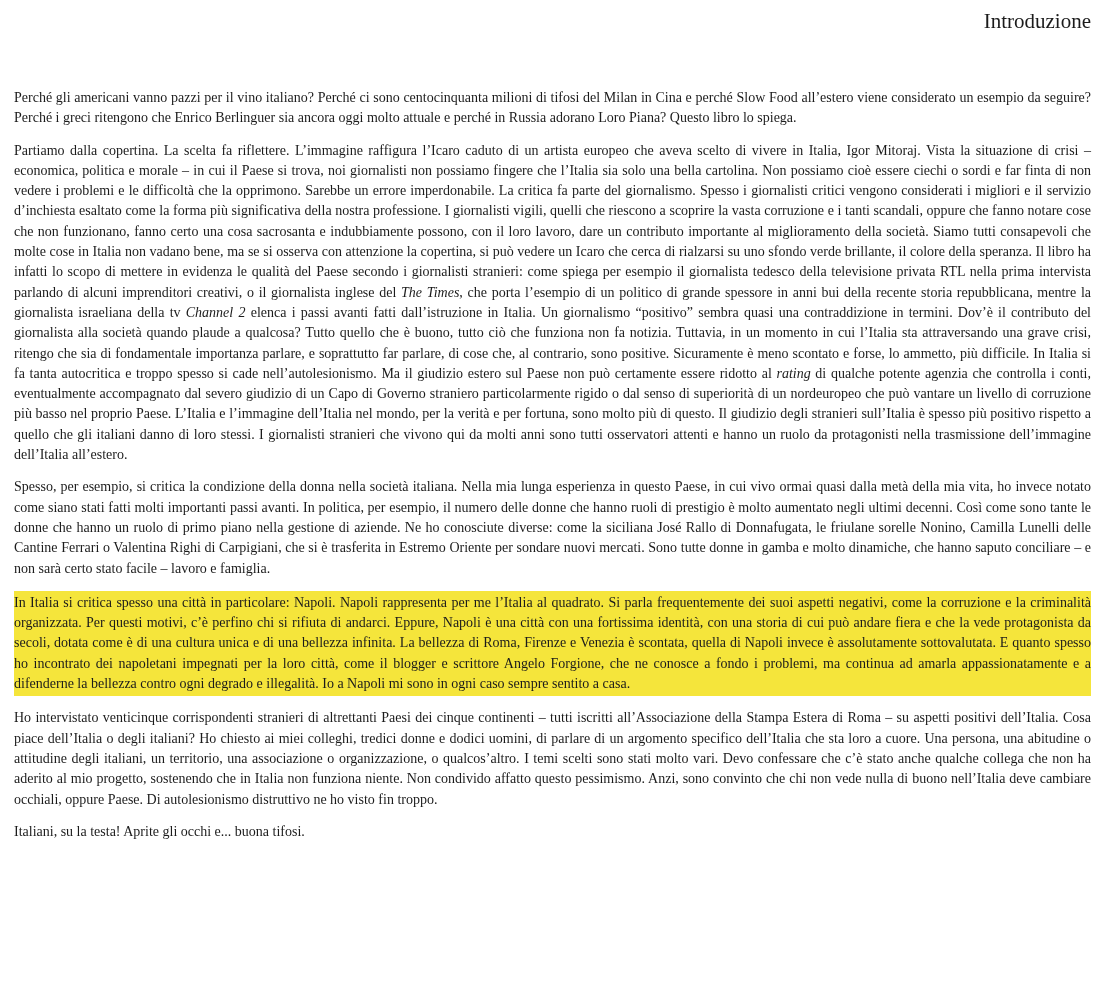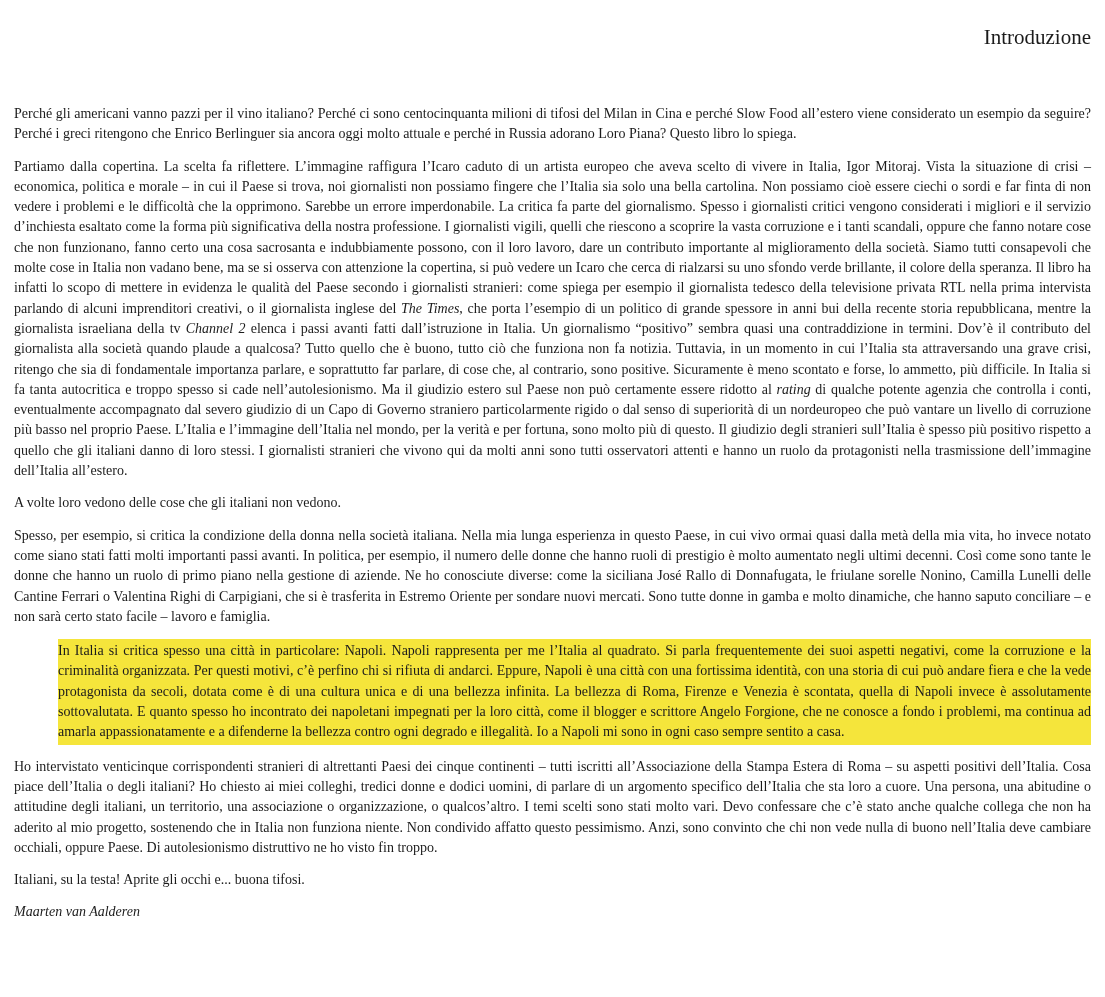--- a/index.html
+++ b/index.html
@@ -11,64 +11,61 @@
     width: 1105px;
     height: 997px;
     overflow: hidden;
     font-family: "Liberation Serif", "DejaVu Serif", serif;
     color: #1b1b1b;
   }
   .page {
     box-sizing: border-box;
     width: 1105px;
     height: 997px;
-    padding: 24px 14px 0 14px;
+    padding: 8px 14px 0 14px;
   }
   .chapter-title {
     font-size: 21px;
     font-weight: normal;
     text-align: right;
     margin: 0 0 54px 0;
     line-height: 26px;
   }
   .body-text p {
     font-size: 14px;
     line-height: 20.3px;
     text-align: justify;
     margin: 0 0 12px 0;
   }
   .body-text p.highlighted {
     
     padding: 2px 0;
-    margin-left: 44px;
   }
   .signature {
     font-size: 15.5px;
     line-height: 20.3px;
     font-style: italic;
     text-align: right;
     margin: 8px 0 0 0;
   }
 </style>
 </head>
 <body style="background-color: rgb(255, 255, 255); color: rgb(27, 27, 27);">
 
 <div class="page">
   <h1 class="chapter-title">Introduzione</h1>
 
   <div class="body-text">
     <p><span>Perché gli americani vanno pazzi per il vino italiano? Perché ci sono centocinquanta milioni di tifosi del Milan in Cina e perché Slow Food all’estero viene considerato un esempio da seguire? Perché i greci ritengono che Enrico Berlinguer sia ancora oggi molto attuale e perché in Russia adorano Loro Piana? Questo libro lo spiega.</span></p>
 
     <p><span>Partiamo dalla copertina. La scelta fa riflettere. L’immagine raffigura l’Icaro caduto di un artista europeo che aveva scelto di vivere in Italia, Igor Mitoraj. Vista la situazione di crisi – economica, politica e morale – in cui il Paese si trova, noi giornalisti non possiamo fingere che l’Italia sia solo una bella cartolina. Non possiamo cioè essere ciechi o sordi e far finta di non vedere i problemi e le difficoltà che la opprimono. Sarebbe un errore imperdonabile. La critica fa parte del giornalismo. Spesso i giornalisti critici vengono considerati i migliori e il servizio d’inchiesta esaltato come la forma più significativa della nostra professione. I giornalisti vigili, quelli che riescono a scoprire la vasta corruzione e i tanti scandali, oppure che fanno notare cose che non funzionano, fanno certo una cosa sacrosanta e indubbiamente possono, con il loro lavoro, dare un contributo importante al miglioramento della società. Siamo tutti consapevoli che molte cose in Italia non vadano bene, ma se si osserva con attenzione la copertina, si può vedere un Icaro che cerca di rialzarsi su uno sfondo verde brillante, il colore della speranza. Il libro ha infatti lo scopo di mettere in evidenza le qualità del Paese secondo i giornalisti stranieri: come spiega per esempio il giornalista tedesco della televisione privata RTL nella prima intervista parlando di alcuni imprenditori creativi, o il giornalista inglese del </span><span style="font-style: italic;">The Times</span><span>, che porta l’esempio di un politico di grande spessore in anni bui della recente storia repubblicana, mentre la giornalista israeliana della tv </span><span style="font-style: italic;">Channel 2</span><span> elenca i passi avanti fatti dall’istruzione in Italia. Un giornalismo “positivo” sembra quasi una contraddizione in termini. Dov’è il contributo del giornalista alla società quando plaude a qualcosa? Tutto quello che è buono, tutto ciò che funziona non fa notizia. Tuttavia, in un momento in cui l’Italia sta attraversando una grave crisi, ritengo che sia di fondamentale importanza parlare, e soprattutto far parlare, di cose che, al contrario, sono positive. Sicuramente è meno scontato e forse, lo ammetto, più difficile. In Italia si fa tanta autocritica e troppo spesso si cade nell’autolesionismo. Ma il giudizio estero sul Paese non può certamente essere ridotto al </span><span style="font-style: italic;">rating</span><span> di qualche potente agenzia che controlla i conti, eventualmente accompagnato dal severo giudizio di un Capo di Governo straniero particolarmente rigido o dal senso di superiorità di un nordeuropeo che può vantare un livello di corruzione più basso nel proprio Paese. L’Italia e l’immagine dell’Italia nel mondo, per la verità e per fortuna, sono molto più di questo. Il giudizio degli stranieri sull’Italia è spesso più positivo rispetto a quello che gli italiani danno di loro stessi. I giornalisti stranieri che vivono qui da molti anni sono tutti osservatori attenti e hanno un ruolo da protagonisti nella trasmissione dell’immagine dell’Italia all’estero.</span></p>
 
-    <p><span>A volte loro vedono delle cose che gli italiani non vedono.</span></p>
 
     <p><span>Spesso, per esempio, si critica la condizione della donna nella società italiana. Nella mia lunga esperienza in questo Paese, in cui vivo ormai quasi dalla metà della mia vita, ho invece notato come siano stati fatti molti importanti passi avanti. In politica, per esempio, il numero delle donne che hanno ruoli di prestigio è molto aumentato negli ultimi decenni. Così come sono tante le donne che hanno un ruolo di primo piano nella gestione di aziende. Ne ho conosciute diverse: come la siciliana José Rallo di Donnafugata, le friulane sorelle Nonino, Camilla Lunelli delle Cantine Ferrari o Valentina Righi di Carpigiani, che si è trasferita in Estremo Oriente per sondare nuovi mercati. Sono tutte donne in gamba e molto dinamiche, che hanno saputo conciliare – e non sarà certo stato facile – lavoro e famiglia.</span></p>
 
     <p class="highlighted" style="background-color: rgb(245, 229, 59);"><span>In Italia si critica spesso una città in particolare: Napoli. Napoli rappresenta per me l’Italia al quadrato. Si parla frequentemente dei suoi aspetti negativi, come la corruzione e la criminalità organizzata. Per questi motivi, c’è perfino chi si rifiuta di andarci. Eppure, Napoli è una città con una fortissima identità, con una storia di cui può andare fiera e che la vede protagonista da secoli, dotata come è di una cultura unica e di una bellezza infinita. La bellezza di Roma, Firenze e Venezia è scontata, quella di Napoli invece è assolutamente sottovalutata. E quanto spesso ho incontrato dei napoletani impegnati per la loro città, come il blogger e scrittore Angelo Forgione, che ne conosce a fondo i problemi, ma continua ad amarla appassionatamente e a difenderne la bellezza contro ogni degrado e illegalità. Io a Napoli mi sono in ogni caso sempre sentito a casa.</span></p>
 
     <p><span>Ho intervistato venticinque corrispondenti stranieri di altrettanti Paesi dei cinque continenti – tutti iscritti all’Associazione della Stampa Estera di Roma – su aspetti positivi dell’Italia. Cosa piace dell’Italia o degli italiani? Ho chiesto ai miei colleghi, tredici donne e dodici uomini, di parlare di un argomento specifico dell’Italia che sta loro a cuore. Una persona, una abitudine o attitudine degli italiani, un territorio, una associazione o organizzazione, o qualcos’altro. I temi scelti sono stati molto vari. Devo confessare che c’è stato anche qualche collega che non ha aderito al mio progetto, sostenendo che in Italia non funziona niente. Non condivido affatto questo pessimismo. Anzi, sono convinto che chi non vede nulla di buono nell’Italia deve cambiare occhiali, oppure Paese. Di autolesionismo distruttivo ne ho visto fin troppo.</span></p>
 
     <p><span>Italiani, su la testa! Aprite gli occhi e... buona tifosi.</span></p>
 
-    <p class="signature">Maarten van Aalderen</p>
   </div>
 </div>
 
 </body></html>

